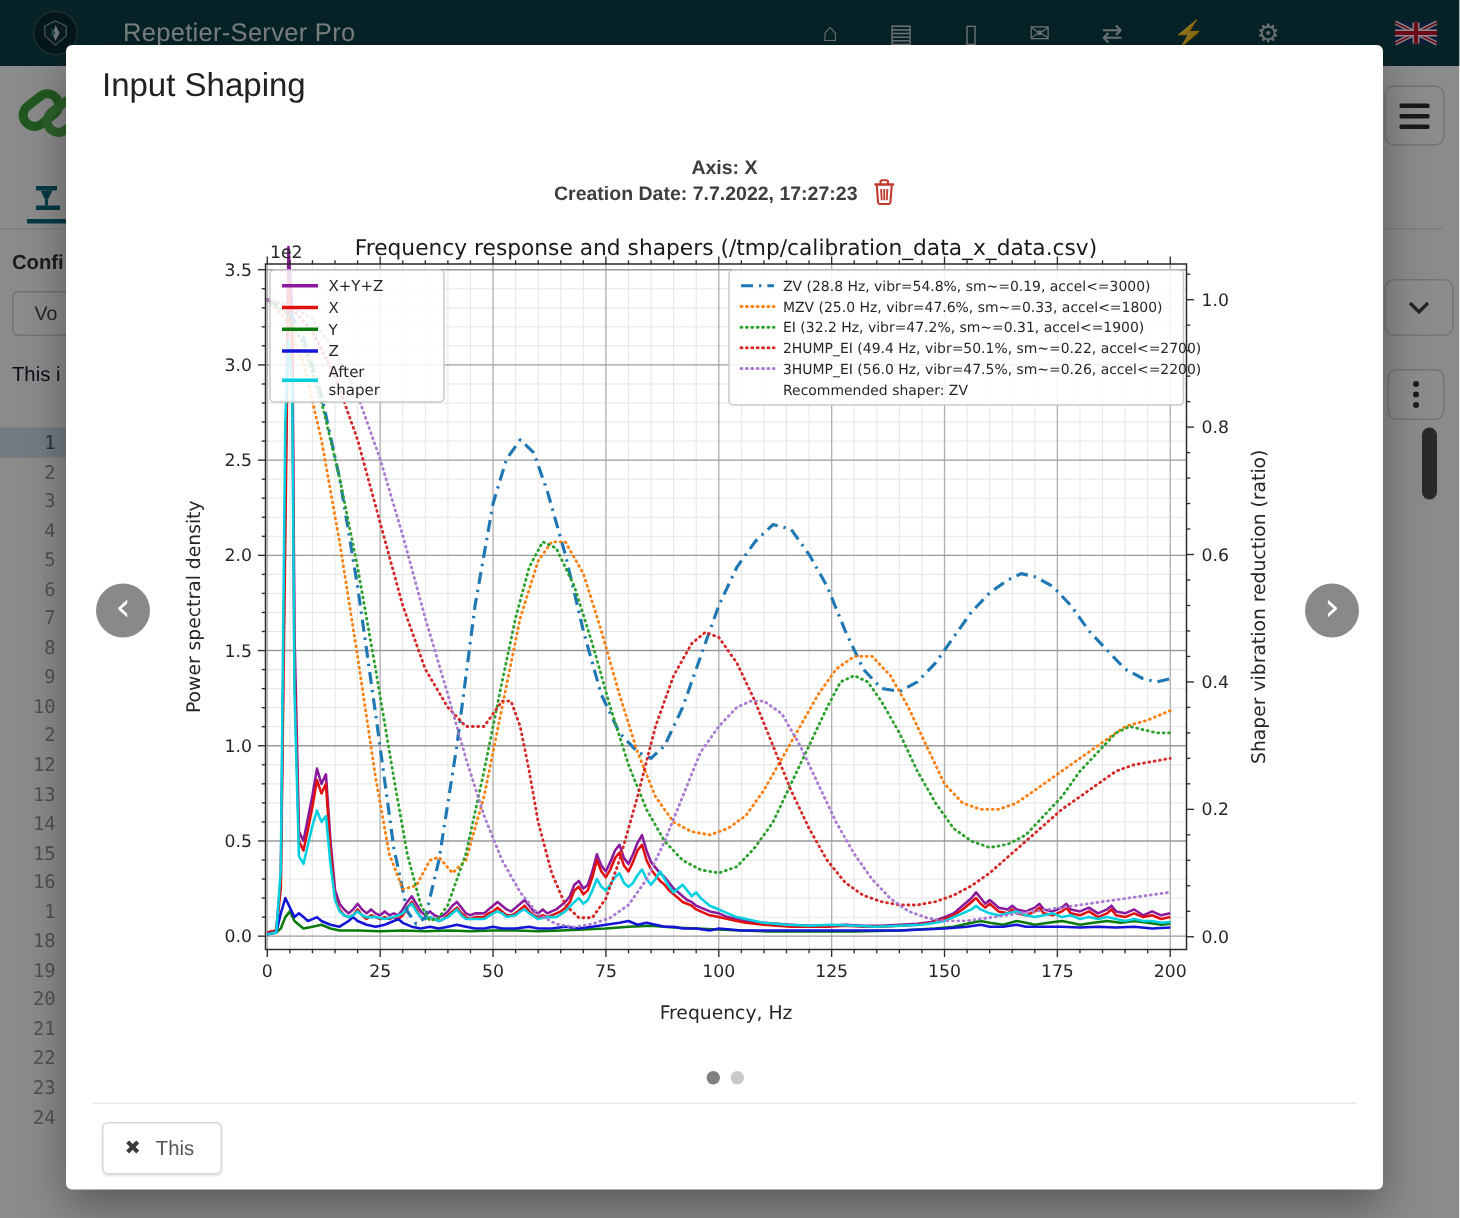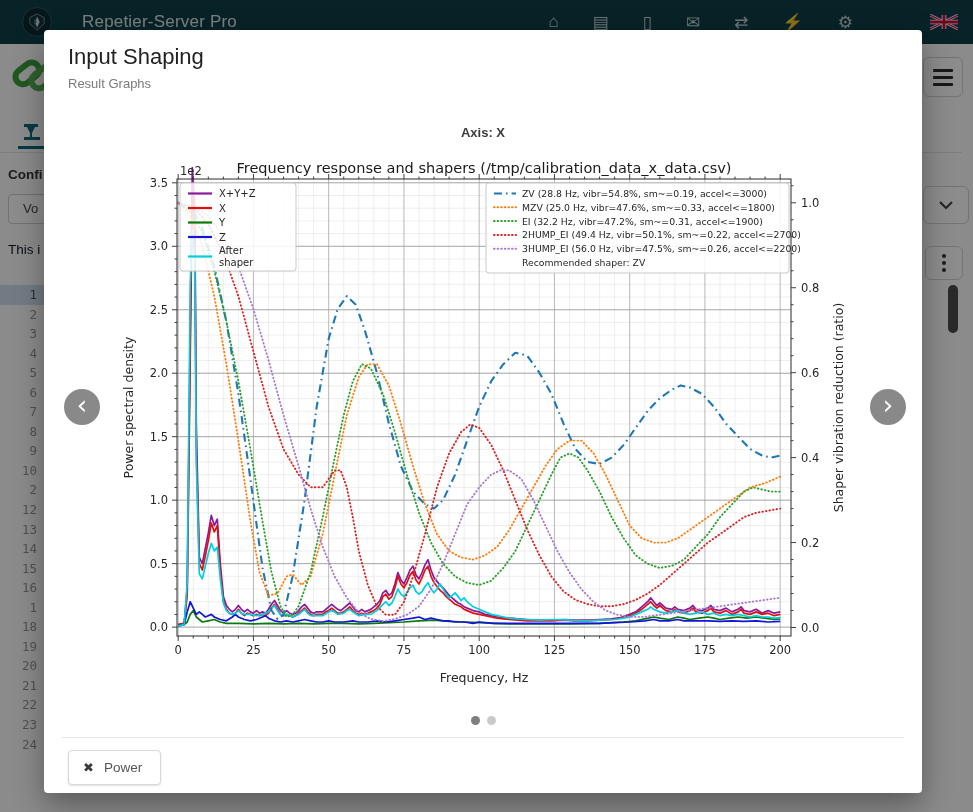--- a/index.html
+++ b/index.html
@@ -159,25 +159,35 @@
       <i></i>
   </div>
   <div class="scroll-thumb"></div>
 </div>
 
 <div class="overlay"></div>
 
 <div class="modal">
   <div class="modal-header">
     <div class="modal-title">Input Shaping</div>
-    <div class="modal-subtitle">Result Graphs</div>
   </div>
 
   <div class="meta-row">
     <div class="meta-axis">Axis: X</div>
+    <div class="meta-right">
+      <div class="meta-date">Creation Date: 7.7.2022, 17:27:23</div>
+      <div class="trash">
+        <svg width="15" height="18" viewBox="0 0 15 18">
+          <path d="M1 4 H14" stroke="#c0392b" stroke-width="1.6" fill="none"></path>
+          <path d="M5 4 V2.2 Q5 1.2 6 1.2 H9 Q10 1.2 10 2.2 V4" stroke="#c0392b" stroke-width="1.4" fill="none"></path>
+          <path d="M2.5 4.5 L3.4 16 Q3.5 17 4.5 17 H10.5 Q11.5 17 11.6 16 L12.5 4.5" stroke="#c0392b" stroke-width="1.4" fill="none"></path>
+          <path d="M5.4 7 L5.8 14.5 M7.5 7 V14.5 M9.6 7 L9.2 14.5" stroke="#c0392b" stroke-width="1.2" fill="none"></path>
+        </svg>
+      </div>
+    </div>
   </div>
 
   <div class="chart-wrap">
     <svg id="chart" width="735" height="552" viewBox="0 0 735 552">
         <rect x="0" y="0" width="735" height="552" fill="#ffffff"></rect>
         <line x1="77.25294117647059" y1="31" x2="77.25294117647059" y2="488" stroke="#e2e2e2" stroke-width="0.6"></line>
         <line x1="92.30196078431372" y1="31" x2="92.30196078431372" y2="488" stroke="#e2e2e2" stroke-width="0.6"></line>
         <line x1="107.35098039215686" y1="31" x2="107.35098039215686" y2="488" stroke="#e2e2e2" stroke-width="0.6"></line>
         <line x1="122.39999999999999" y1="31" x2="122.39999999999999" y2="488" stroke="#e2e2e2" stroke-width="0.6"></line>
         <line x1="152.49803921568628" y1="31" x2="152.49803921568628" y2="488" stroke="#e2e2e2" stroke-width="0.6"></line>
@@ -469,16 +479,16 @@
 
   <div class="dots" id="dots">
       <div class="dot active"></div>
       <div class="dot"></div>
     </div>
   <div class="modal-divider"></div>
 
   <div class="close-row">
     <button class="close-btn">
       <span class="close-x">✖</span>
-      <span>Power</span>
+      <span>This</span>
     </button>
   </div>
 </div>
 
 </body></html>

